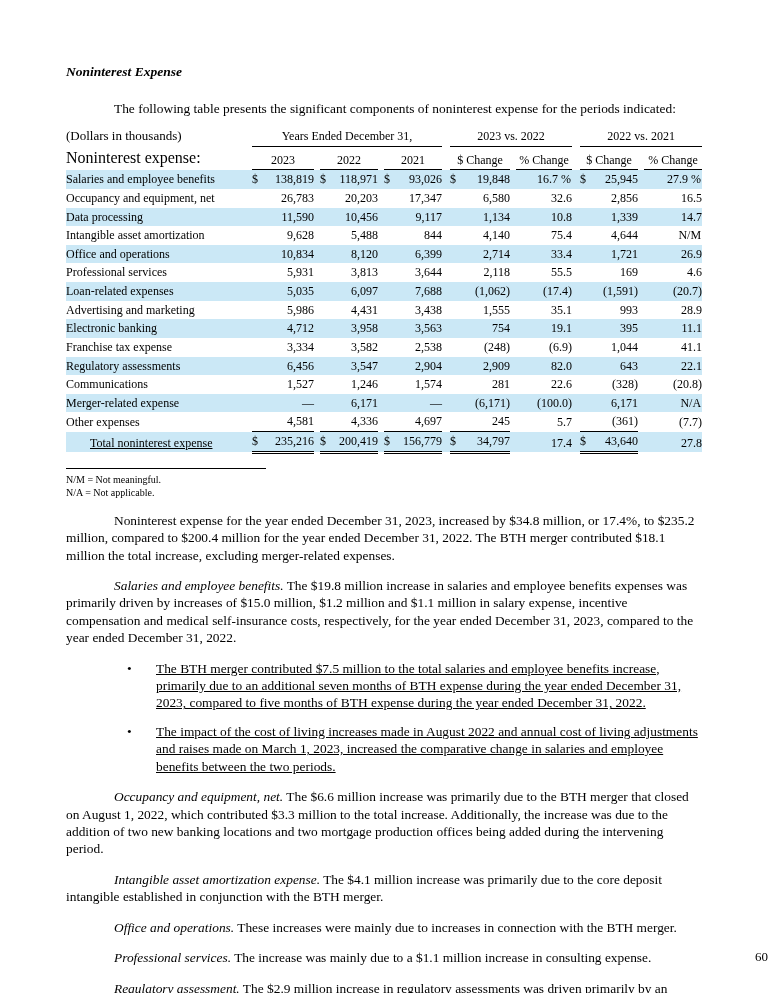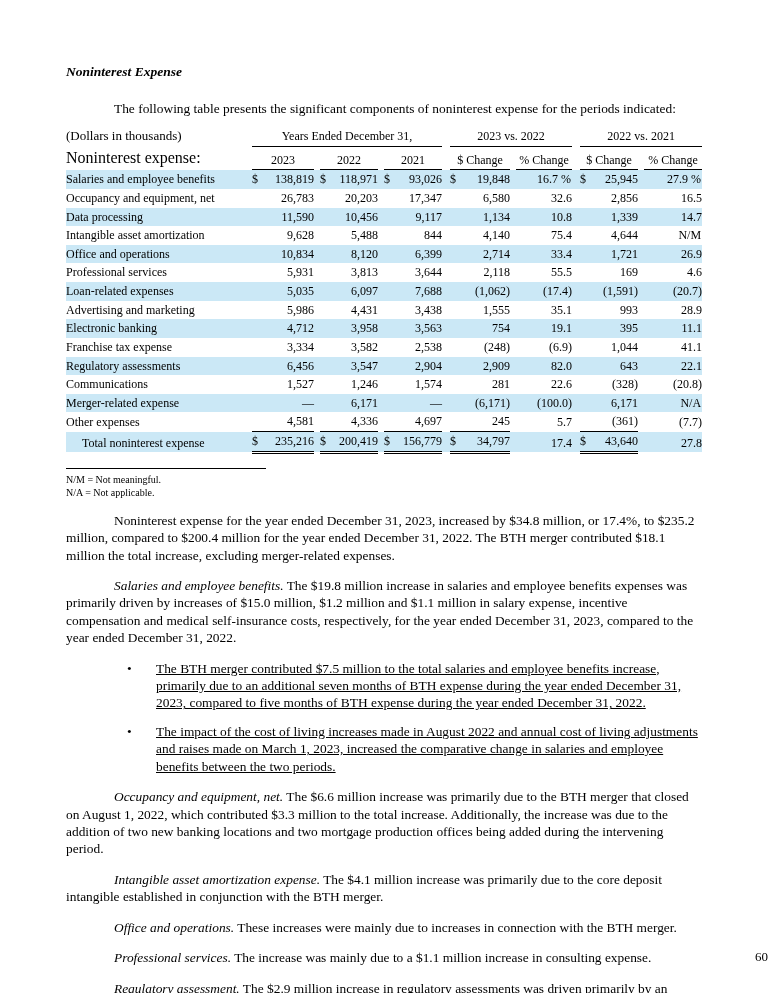--- a/index.html
+++ b/index.html
@@ -45,21 +45,21 @@
     overflow: visible;
   }
   .units { font-size: 13px; text-align: left; padding-left: 1px; }
   .rowhdr { font-size: 16px; text-align: left; padding-left: 1px; }
   th.group, th.colhead {
     font-weight: bold;
     text-align: center;
     border-bottom: 1px solid #000;
   }
   td.lbl { padding-left: 13px; text-align: left; }
-  tr.total-row td.lbl { padding-left: 16px; }
+  tr.total-row td.lbl { padding-left: 24px; text-decoration: underline; }
   td.sym { text-align: left; padding-left: 2px; }
   td.val { text-align: right; padding-right: 3px; }
   td.pct { text-align: right; padding-right: 16px; }
   td.pct.flush { padding-right: 1px; }
   tr.shaded td { background: var(--shade); }
   tr.rule-single td.sym, tr.rule-single td.val { border-bottom: 1px solid #000; }
   tr.rule-double td.sym, tr.rule-double td.val { border-bottom: 3px double #000; }
 
   .footnote-sep {
     width: 200px;

